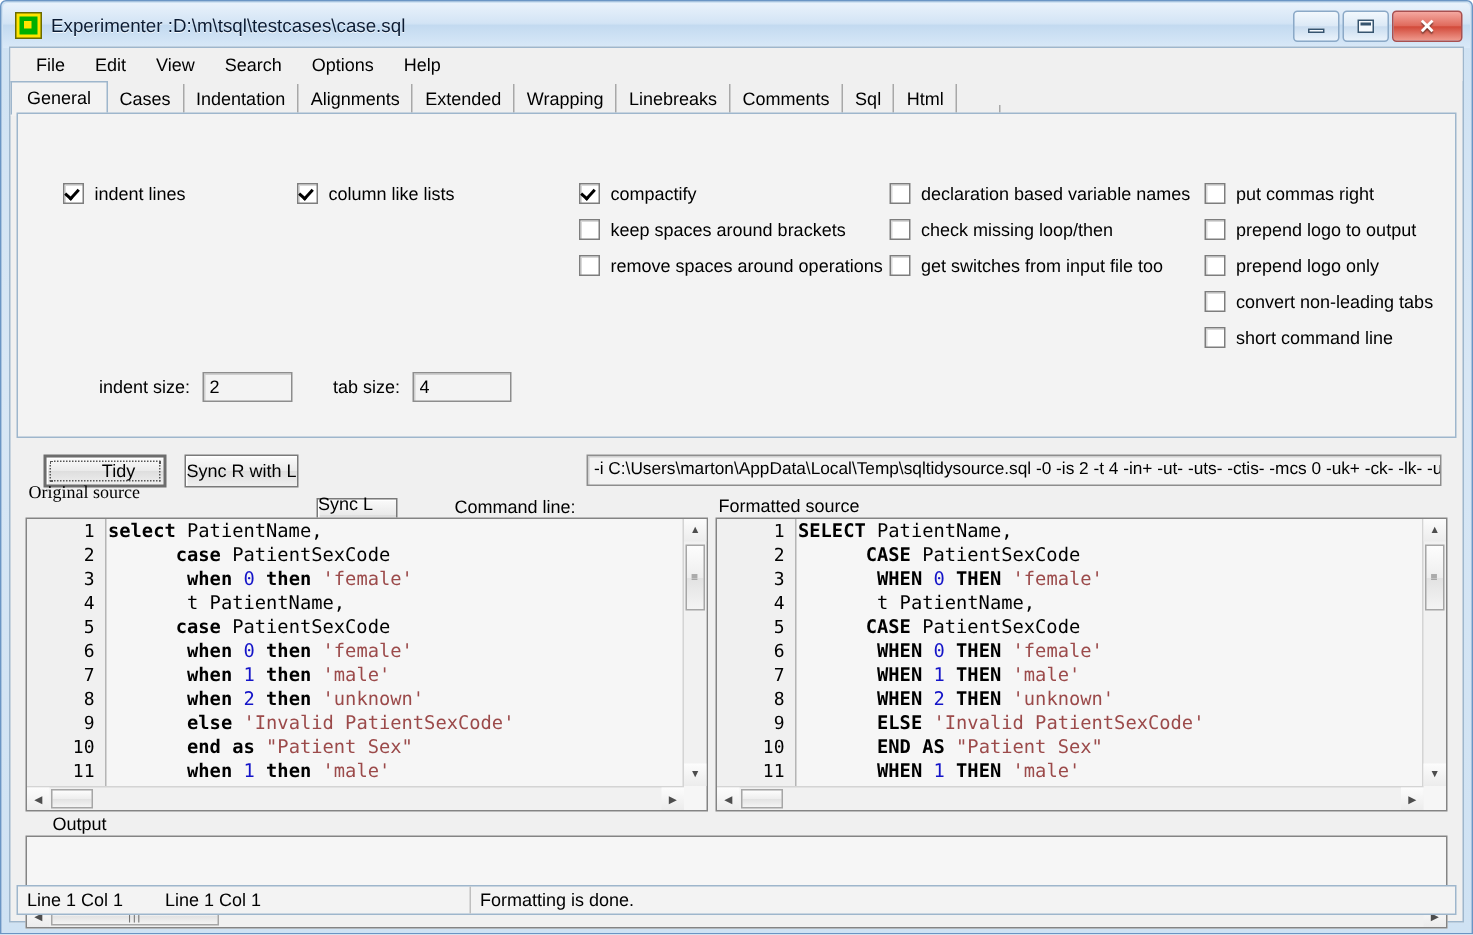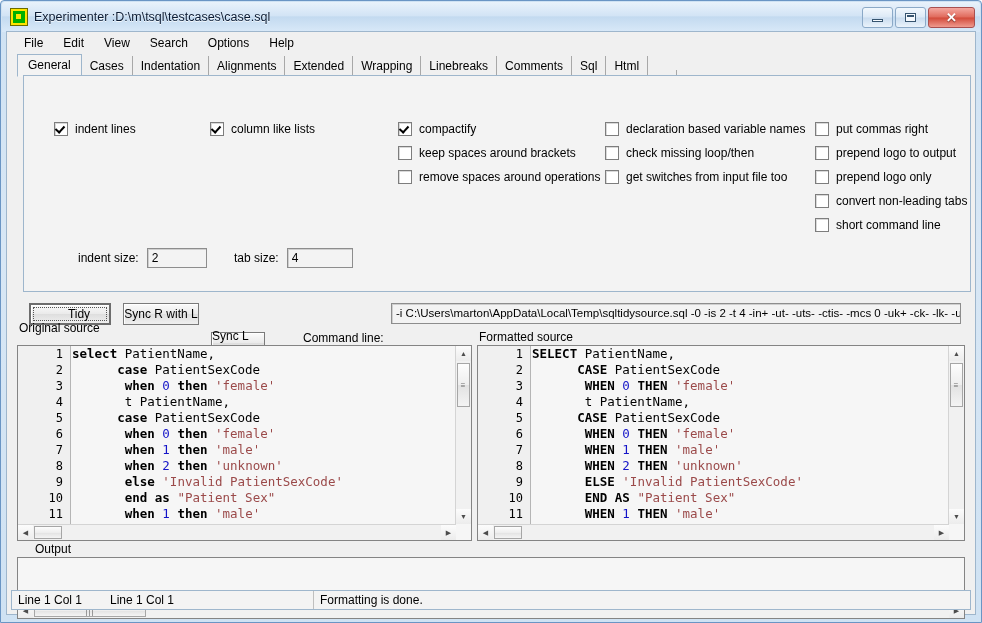--- a/index.html
+++ b/index.html
@@ -86,41 +86,41 @@
     position: absolute; left: 0; top: 0; right: 0; height: 22px;
     display: flex; align-items: center; padding-left: 8px;
     background: #f0f0f0;
   }
   .menu-item {
     font-size: 12px; color: #000; padding: 2px 9px; margin-right: 2px; cursor: default;
   }
 
   
   .tabstrip {
-    position: absolute; left: 10px; top: 22px; right: 4px; height: 22px;
+    position: absolute; left: 0; top: 22px; right: 4px; height: 22px;
     display: flex; align-items: flex-end;
   }
   .tab {
     font-size: 12px; color: #000;
     padding: 3px 8px 3px 8px;
     border-right: 1px solid #a8a8a8;
     background: transparent;
     white-space: nowrap;
   }
   .tab.active {
     border: 1px solid #9eb6cc; border-bottom: 1px solid #f3f3f3;
     background: #f3f3f3;
     padding: 3px 10px 4px 10px;
     margin-bottom: -1px;
   }
   .tab.spacer { border-right: 1px solid #a8a8a8; padding: 3px 14px; }
 
   
   .options-panel {
-    position: absolute; left: 16px; top: 43px; right: 4px; height: 217px;
+    position: absolute; left: 4px; top: 43px; right: 4px; height: 217px;
     background: #f3f3f3;
     border: 1px solid #9eb6cc;
     box-sizing: border-box;
   }
   .cbcol { position: absolute; }
   .cbrow {
     display: flex; align-items: center;
     height: 18px; margin-bottom: 6px;
   }
   .cbox {
@@ -399,21 +399,21 @@
       <div class="btn" style="left:102px; width:76px;">
         <span>Sync R with L</span>
       </div>
       <div class="btn" style="left:190px; width:54px;margin-top:29px;">
         <span>Sync L with R</span>
       </div>
       <div class="cmdlabel" style="left:282px;">Command line:</div>
       <div class="cmdbox" style="left:370px; right:0;">-i C:\Users\marton\AppData\Local\Temp\sqltidysource.sql -0 -is 2 -t 4 -in+ -ut- -uts- -ctis- -mcs 0 -uk+ -ck- -lk- -ui- -c</div>
     </div>
 
-    <div class="panecap" style="left:12px; top:289px;">Original source</div>
+    <div class="panecap" style="left:12px; top:289px;font-family:Liberation Serif, serif;">Original source</div>
     <div class="panecap" style="left:472px; top:298px;">Formatted source</div>
 
     <div class="editor" id="edLeft" style="left:10px; top:313px; width:455px; height:196px;">
       <div class="ed-gutter" id="glLeft">
           <div class="gl">1</div>
           <div class="gl">2</div>
           <div class="gl">3</div>
           <div class="gl">4</div>
           <div class="gl">5</div>
           <div class="gl">6</div>

